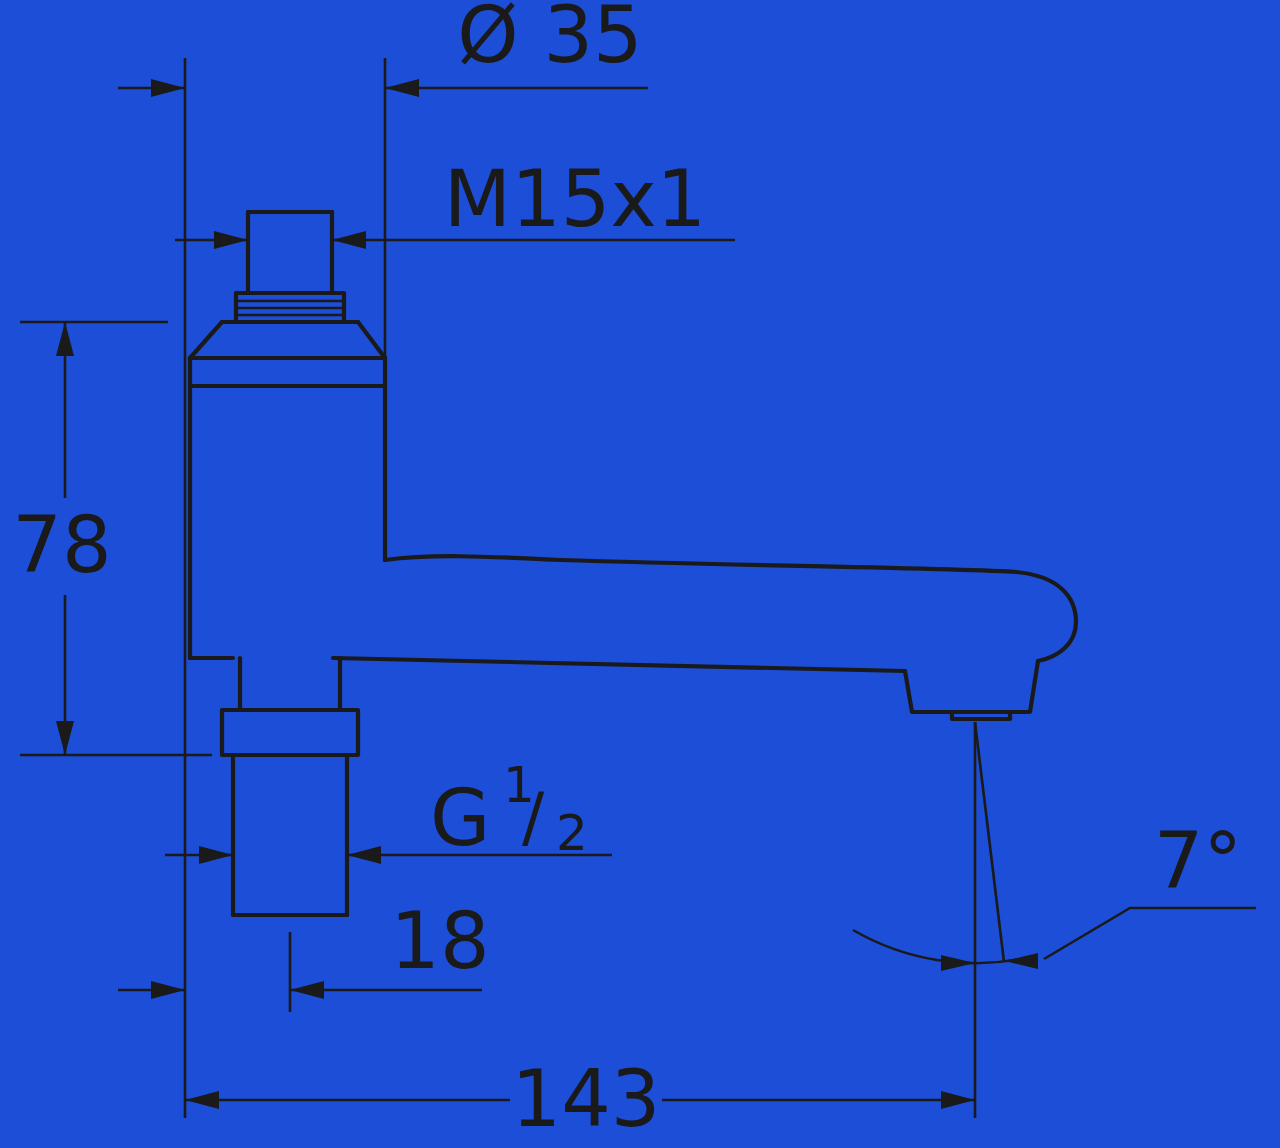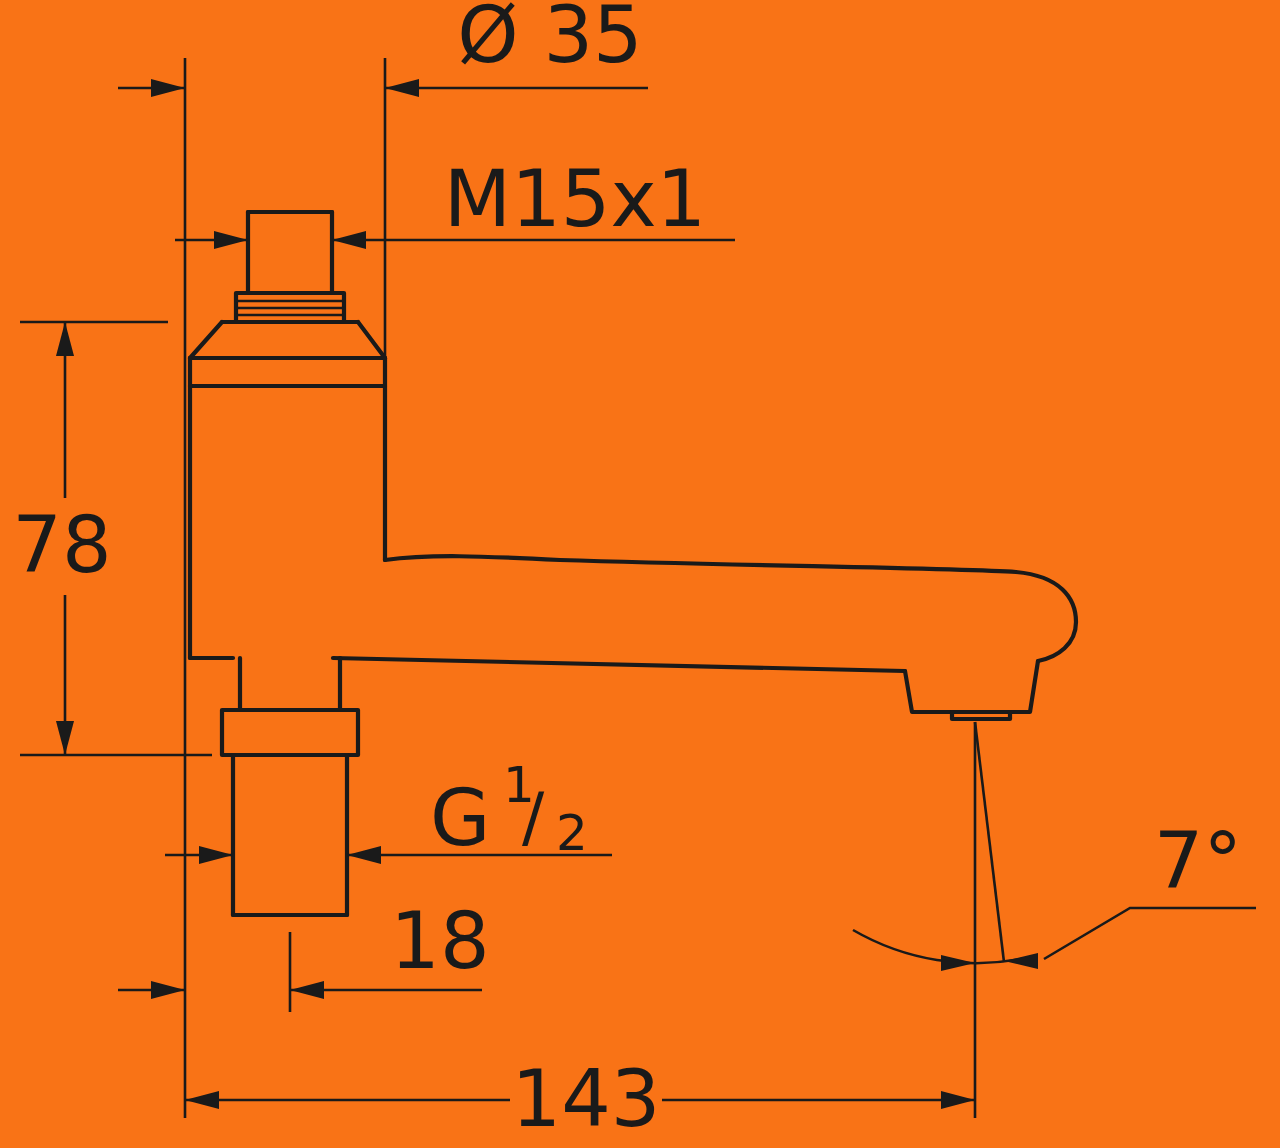--- a/index.html
+++ b/index.html
@@ -4,21 +4,21 @@
 <style>
   html, body {
     margin: 0;
     padding: 0;
     background: #ffffff;
   }
   .stage {
     position: relative;
     width: 1280px;
     height: 1148px;
-    background: #f97316;
+    background: #1d4ed8;
     overflow: hidden;
   }
   svg text {
     font-family: "DejaVu Sans", "Liberation Sans", sans-serif;
     fill: #1a1a1a;
   }
   .dim-text   { font-size: 78px; }
   .frac-text  { font-size: 50px; }
   .slash-text { font-size: 66px; }
   .outline  { stroke: #1a1a1a; stroke-width: 4.2; fill: none; stroke-linejoin: round; stroke-linecap: round; }

